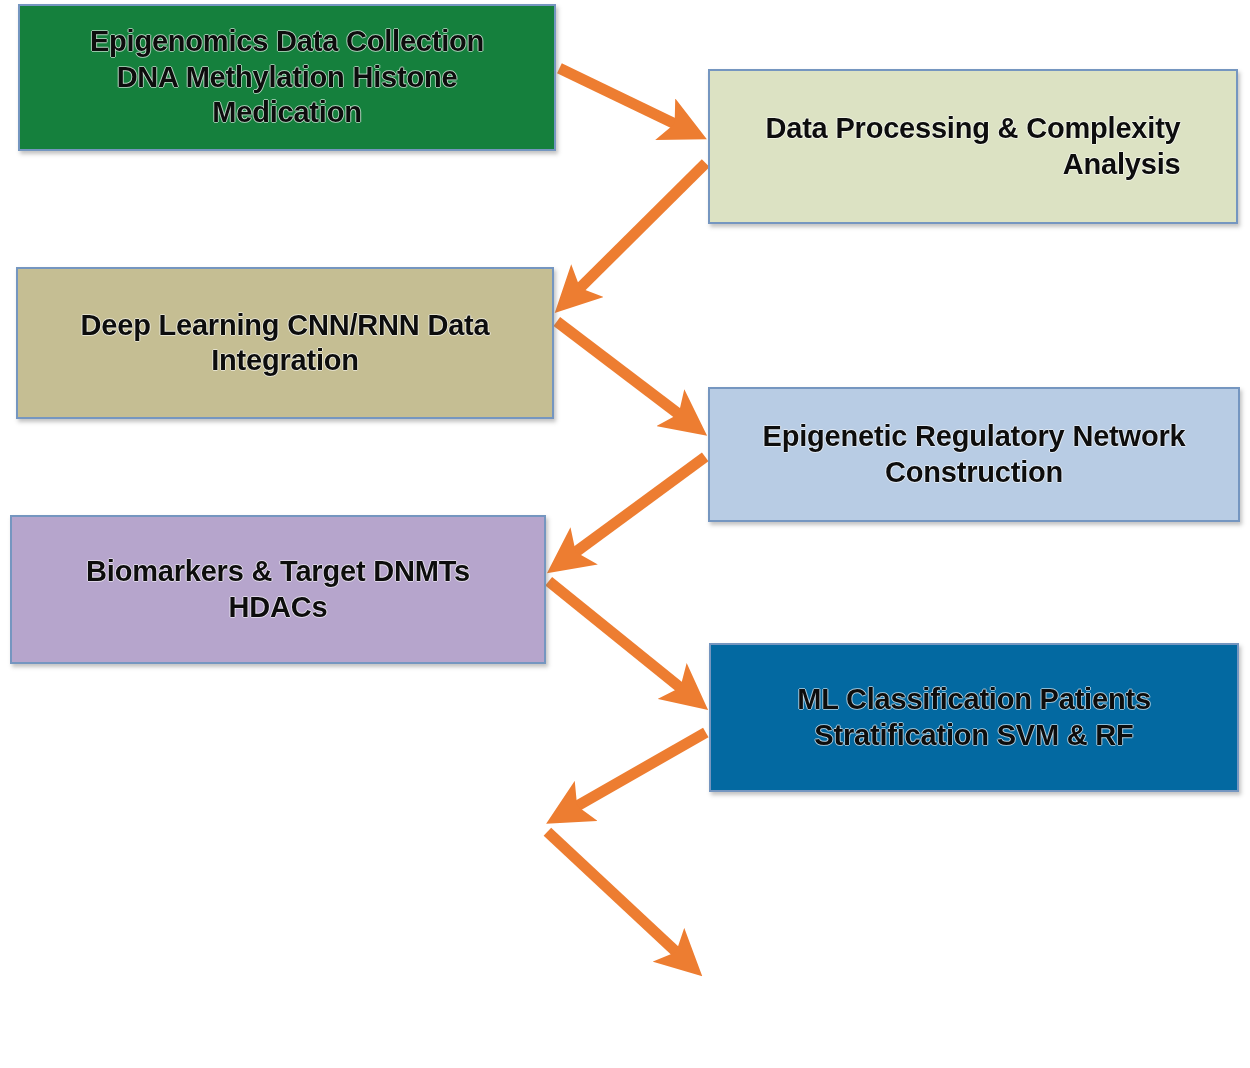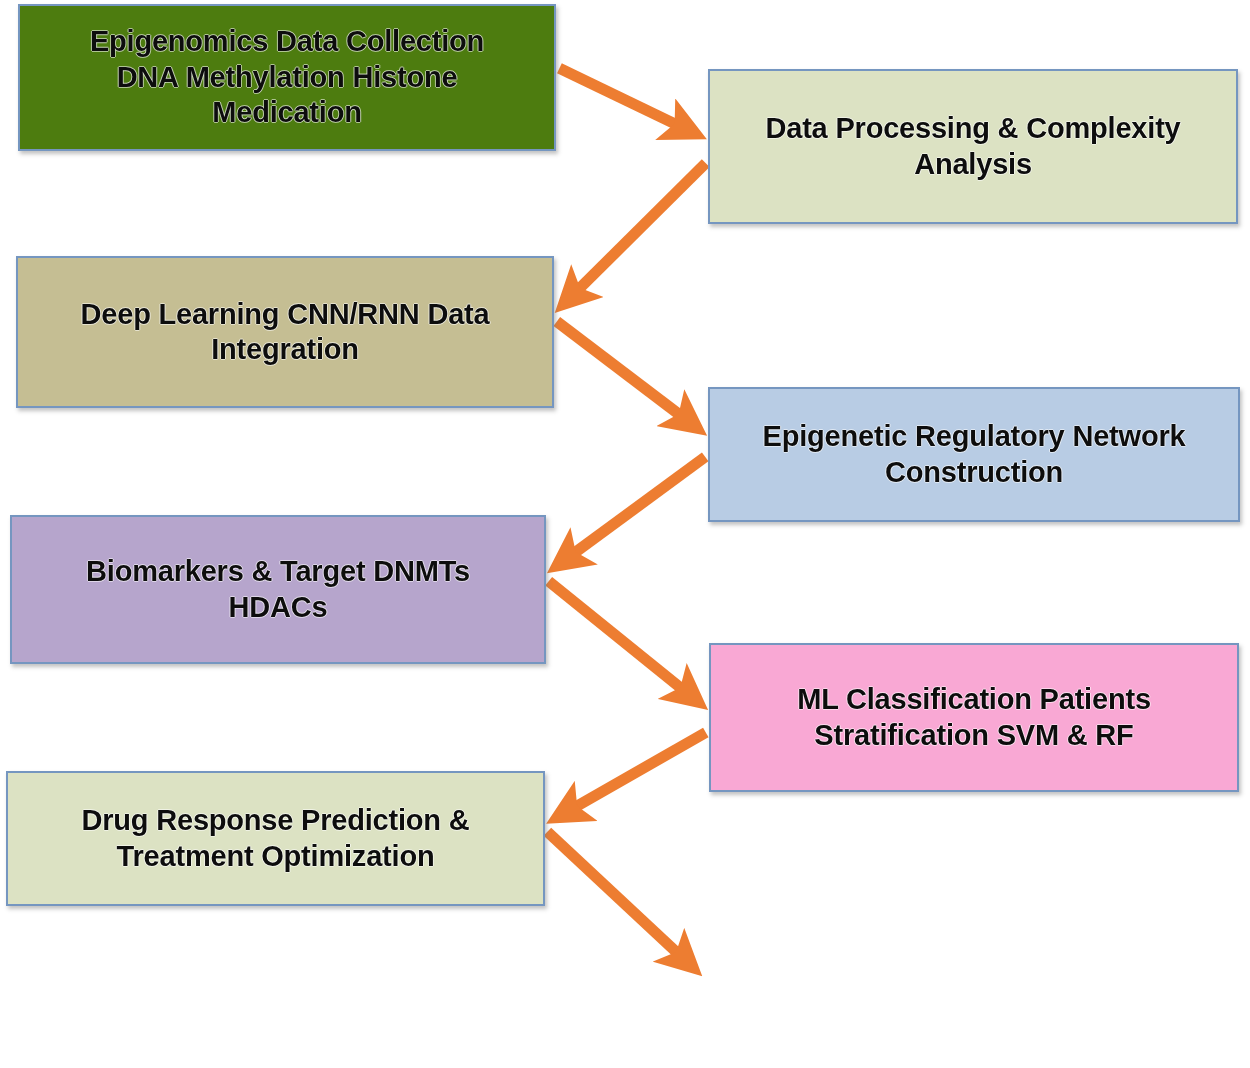--- a/index.html
+++ b/index.html
@@ -64,42 +64,39 @@
         <path d="M559.4,68.3 L691.0,131.6" stroke="#ED7D31"></path>
         <path d="M705.7,163.1 L567.2,300.7" stroke="#ED7D31"></path>
         <path d="M556.8,321.5 L693.1,425.0" stroke="#ED7D31"></path>
         <path d="M705.2,456.9 L561.1,562.8" stroke="#ED7D31"></path>
         <path d="M548.7,581.3 L694.4,699.0" stroke="#ED7D31"></path>
         <path d="M705.8,732.4 L561.4,815.1" stroke="#ED7D31"></path>
         <path d="M547.4,831.8 L689.4,964.3" stroke="#ED7D31"></path>
       </g>
   </svg>
 
-  <div class="node" style="left: 18px; top: 4px; width: 538px; height: 147px; background: #4d7c0f; border-color: rgb(117, 150, 192);">
+  <div class="node" style="left: 18px; top: 4px; width: 538px; height: 147px; background: #15803d; border-color: rgb(117, 150, 192);">
     <div class="node-label">Epigenomics Data Collection<br>DNA Methylation Histone<br>Medication</div>
   </div>
 
-  <div class="node" style="left: 708px; top: 69px; width: 530px; height: 155px; background: rgb(220, 226, 195); border-color: rgb(117, 150, 192);">
+  <div class="node" style="left: 708px; top: 69px; width: 530px; height: 155px; background: rgb(220, 226, 195); border-color: rgb(117, 150, 192); text-align: right;">
     <div class="node-label">Data Processing &amp; Complexity<br>Analysis</div>
   </div>
 
-  <div class="node" style="left: 16px; top: 256px; width: 538px; height: 152px; background: rgb(197, 190, 147); border-color: rgb(117, 150, 192);">
+  <div class="node" style="left: 16px; top: 267px; width: 538px; height: 152px; background: rgb(197, 190, 147); border-color: rgb(117, 150, 192);">
     <div class="node-label">Deep Learning CNN/RNN Data<br>Integration</div>
   </div>
 
   <div class="node" style="left: 708px; top: 375px; width: 532px; height: 135px; background: rgb(184, 204, 228); border-color: rgb(117, 150, 192); margin-top: 12px;">
     <div class="node-label">Epigenetic Regulatory Network<br>Construction</div>
   </div>
 
   <div class="node" style="left: 10px; top: 515px; width: 536px; height: 149px; background: rgb(182, 165, 204); border-color: rgb(117, 150, 192);">
     <div class="node-label">Biomarkers &amp; Target DNMTs<br>HDACs</div>
   </div>
 
-  <div class="node" style="left: 709px; top: 643px; width: 530px; height: 149px; background: #f9a8d4; border-color: rgb(117, 150, 192);">
+  <div class="node" style="left: 709px; top: 643px; width: 530px; height: 149px; background: #0369a1; border-color: rgb(117, 150, 192);">
     <div class="node-label">ML Classification Patients<br>Stratification SVM &amp; RF</div>
   </div>
 
-  <div class="node" style="left: 6px; top: 771px; width: 539px; height: 135px; background: rgb(220, 226, 195); border-color: rgb(117, 150, 192);">
-    <div class="node-label">Drug Response Prediction &amp;<br>Treatment Optimization</div>
-  </div>
 
 
 </div>
 
 </body></html>

